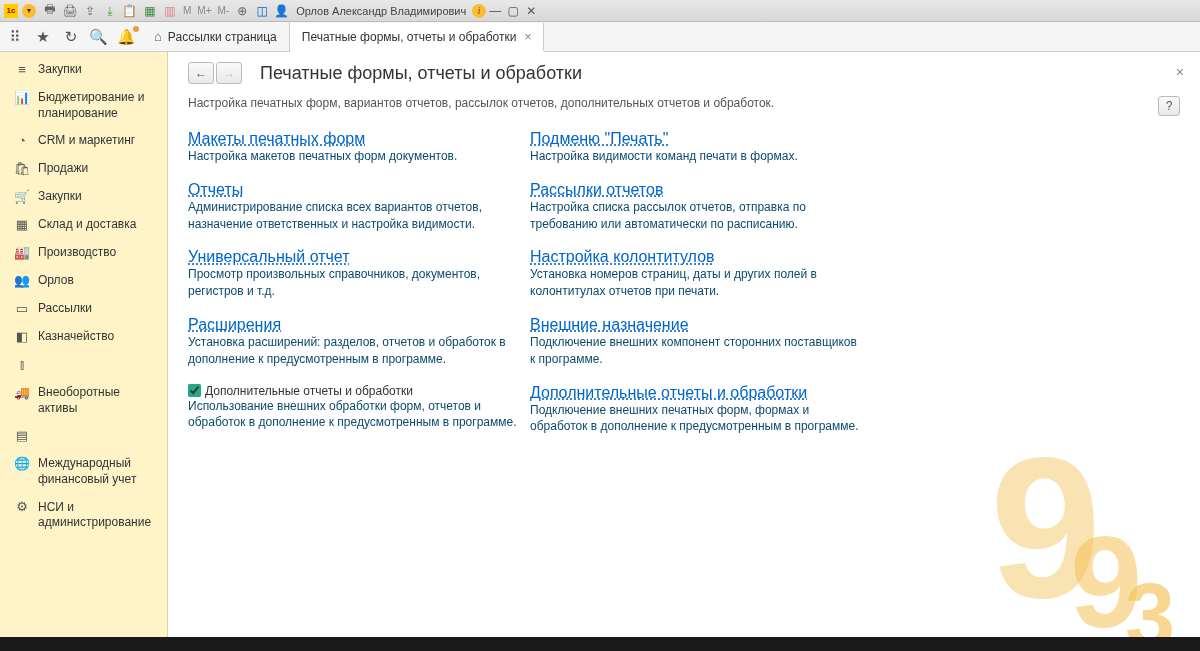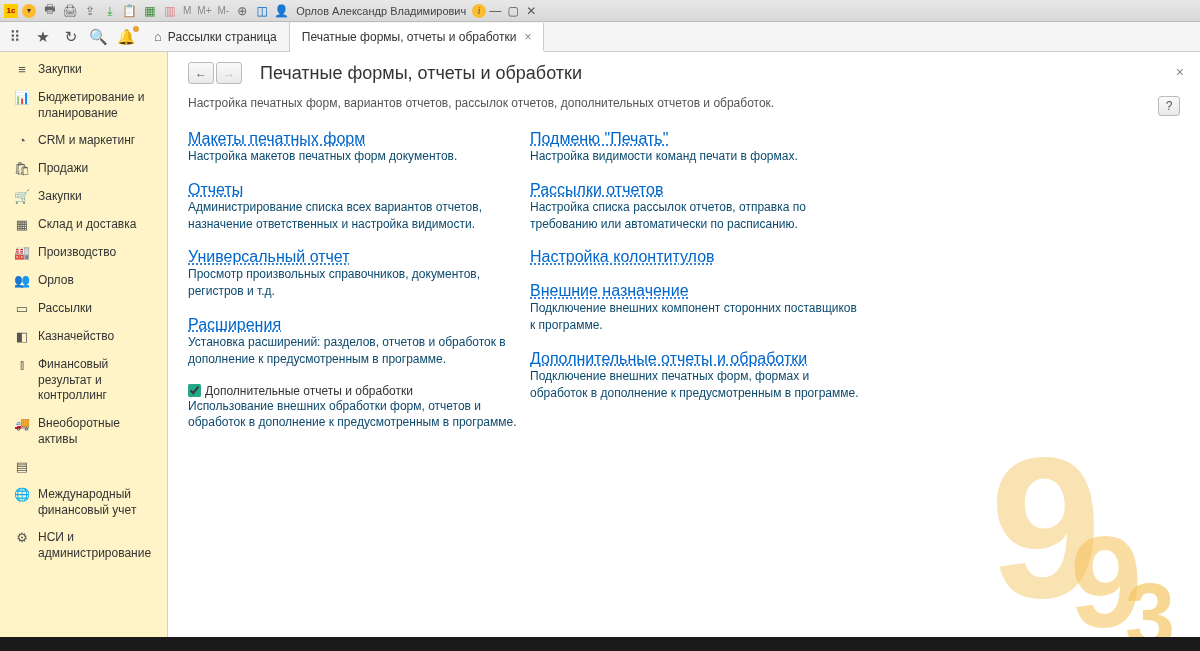--- a/index.html
+++ b/index.html
@@ -208,21 +208,20 @@
     <div class="item">
         <div class="side-ic">▭</div>
         <span class="lbl">Рассылки</span>
       </div>
     <div class="item">
         <div class="side-ic">◧</div>
         <span class="lbl">Казначейство</span>
       </div>
     <div class="item">
         <div class="side-ic">⫾</div>
-        <span class="lbl">Финансовый результат и контроллинг</span>
       </div>
     <div class="item">
         <div class="side-ic">🚚</div>
         <span class="lbl">Внеоборотные активы</span>
       </div>
     <div class="item">
         <div class="side-ic">▤</div>
       </div>
     <div class="item">
         <div class="side-ic">🌐</div>
@@ -279,20 +278,21 @@
         <div class="section">
           <a class="link">Подменю "Печать"</a>
           <div class="desc">Настройка видимости команд печати в формах.</div>
         </div>
         <div class="section">
           <a class="link">Рассылки отчетов</a>
           <div class="desc">Настройка списка рассылок отчетов, отправка по требованию или автоматически по расписанию.</div>
         </div>
         <div class="section">
           <a class="link">Настройка колонтитулов</a>
+          <div class="desc">Установка номеров страниц, даты и других полей в колонтитулах отчетов при печати.</div>
         </div>
         <div class="section">
           <a class="link">Внешние назначение</a>
           <div class="desc">Подключение внешних компонент сторонних поставщиков к программе.</div>
         </div>
         <div class="section">
           <a class="link">Дополнительные отчеты и обработки</a>
           <div class="desc">Подключение внешних печатных форм, формах и обработок в дополнение к предусмотренным в программе.</div>
         </div>
       </div>

